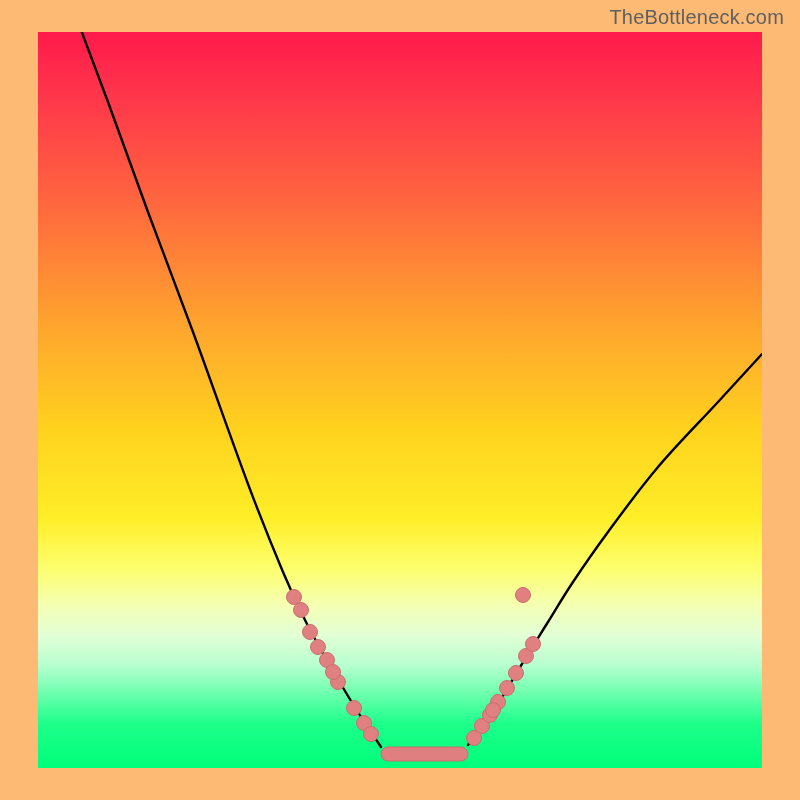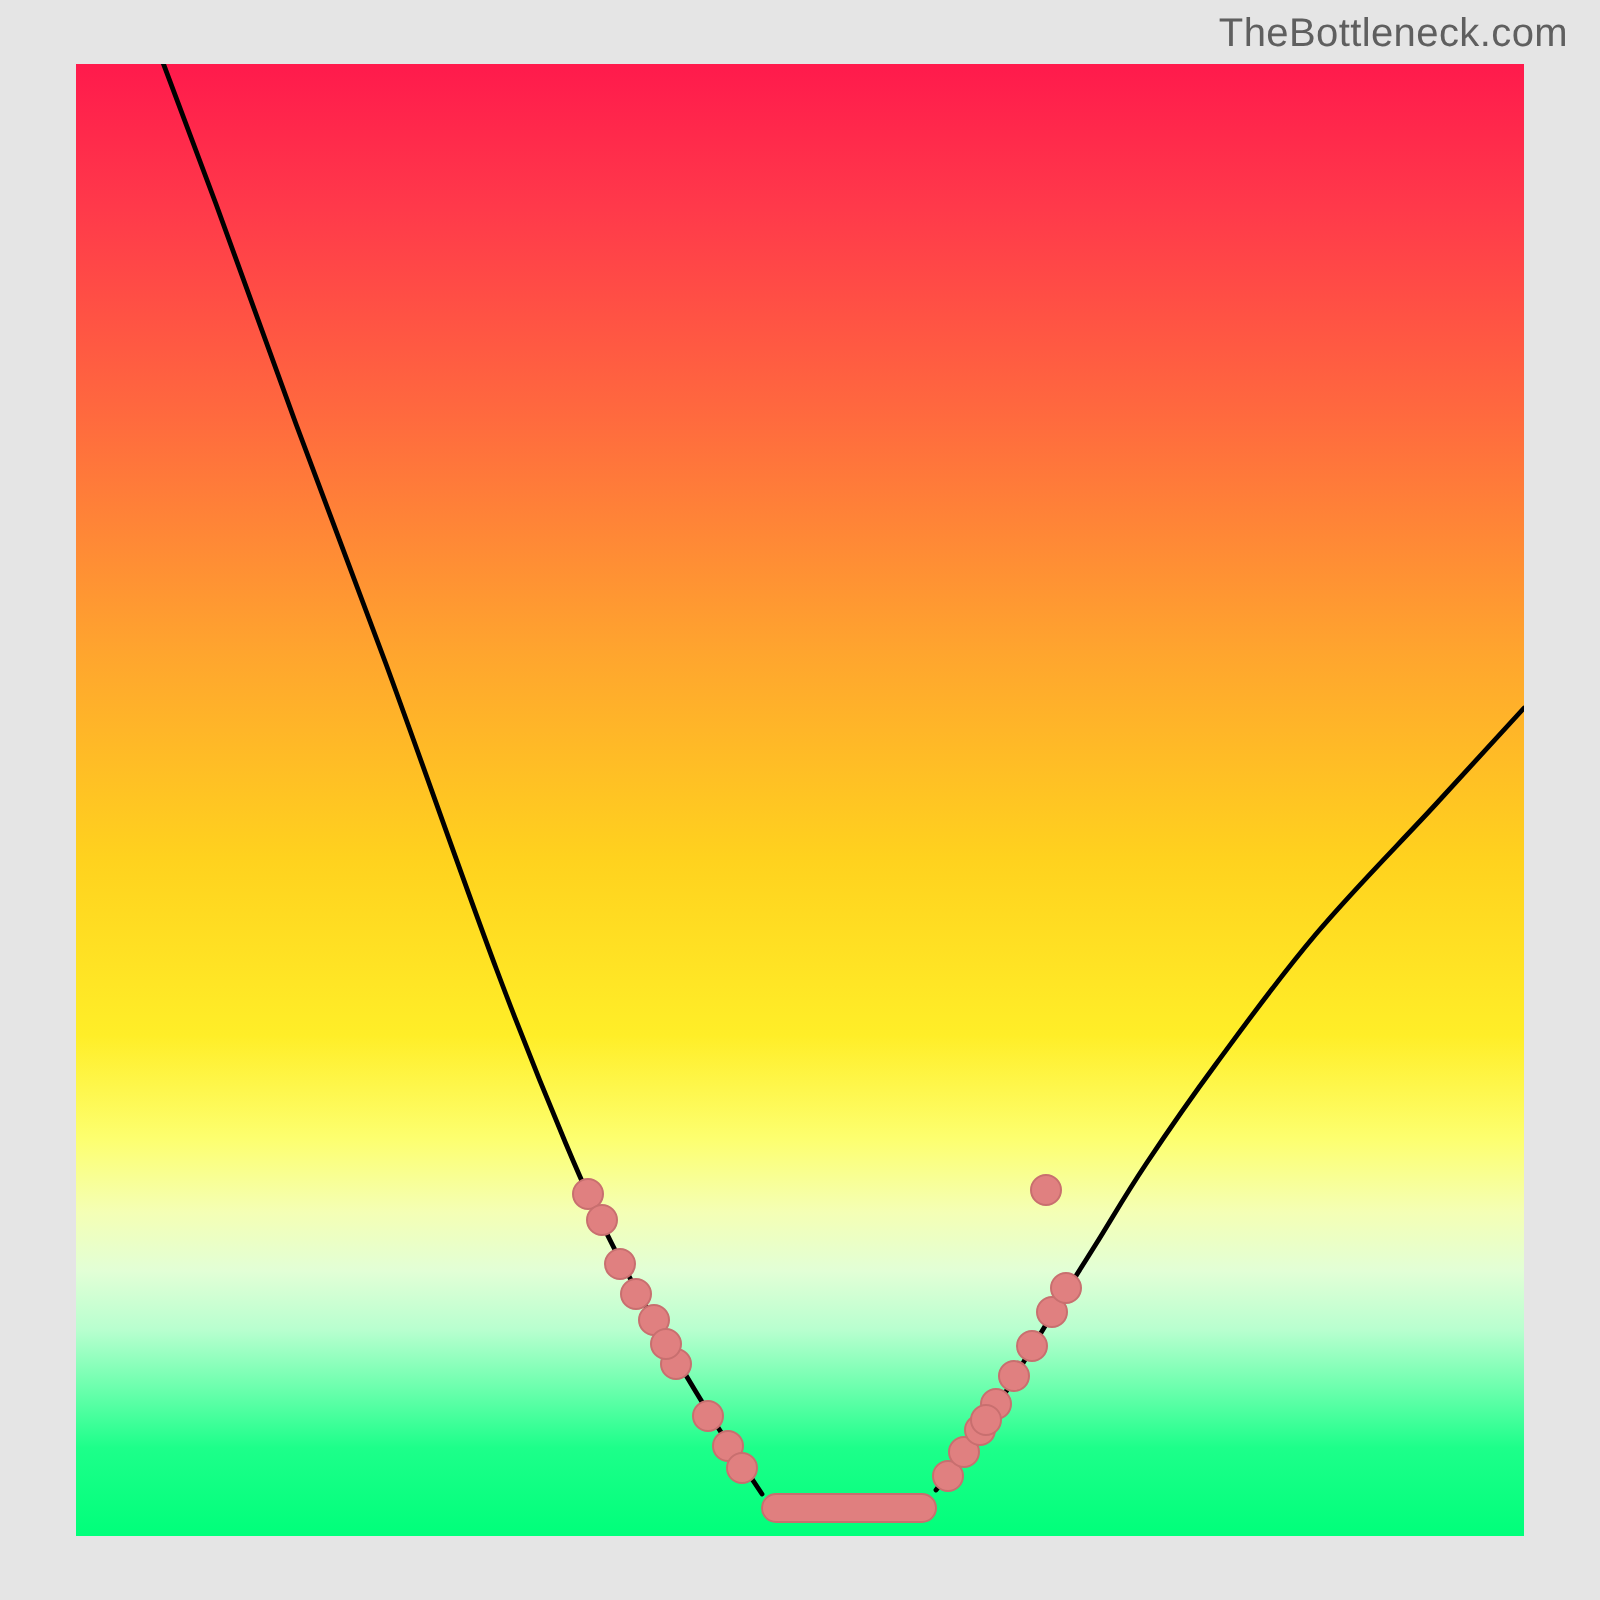--- a/index.html
+++ b/index.html
@@ -10,21 +10,21 @@
     background: #000;
     overflow: hidden;
     font-family: Arial, Helvetica, sans-serif;
   }
   .frame {
     position: absolute;
     left: 0;
     top: 0;
     width: 800px;
     height: 800px;
-    background: #e5e5e5;
+    background: #fdba74;
   }
   .plot-area {
     position: absolute;
     left: 38px;
     top: 32px;
     width: 724px;
     height: 736px;
     background: linear-gradient(to bottom,
       #ff1a4c 0%,
       #ff3a4a 10%,

